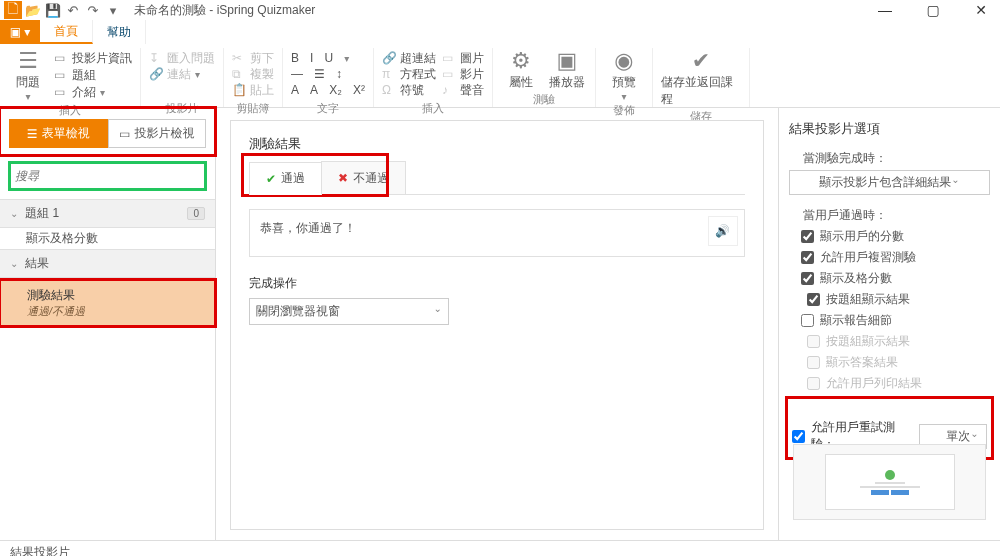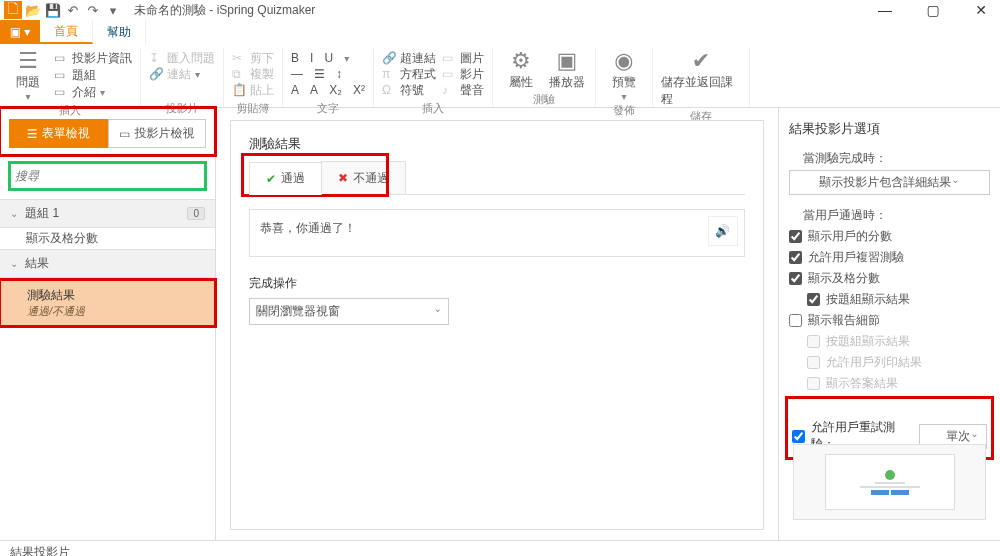--- a/index.html
+++ b/index.html
@@ -47,21 +47,21 @@
 .tabbox .tb { padding: 7px 16px; border: 1px solid #e0e0e0; border-bottom: none; margin-right: -1px; display: flex; align-items: center; gap: 5px; color: #555; background: #f9f9f9; }
 .tabbox .tb.active { background: #fff; border-bottom: 1px solid #fff; position: relative; top: 1px; }
 .msgbox { border: 1px solid #e0e0e0; padding: 10px; height: 48px; color: #555; position: relative; }
 .msgbox .audio { position: absolute; right: 6px; top: 6px; width: 30px; height: 30px; border: 1px solid #eee; display: flex; align-items: center; justify-content: center; color: #f0a030; }
 .section-label { margin-top: 18px; margin-bottom: 6px; color: #333; }
 .sel { border: 1px solid #ccc; padding: 4px 6px; width: 200px; display: flex; justify-content: space-between; color: #555; }
 .right-panel { width: 222px; border-left: 1px solid #ddd; padding: 12px 10px; position: relative; }
 .right-panel h3 { font-size: 13px; font-weight: normal; margin-bottom: 12px; }
 .rlabel { color: #555; margin: 6px 14px 3px; }
 .rsel { border: 1px solid #ccc; padding: 3px 5px; display: flex; justify-content: center; color: #555; width: 100%; }
-.chk { display: flex; align-items: center; gap: 6px; margin: 4px 0; color: #555; }
+.chk { display: flex; align-items: center; gap: 6px; margin: 4px 12px; color: #555; }
 .chk input { accent-color: #555; }
 .chk.ind { margin-left: 18px; }
 .chk.dis { color: #bbb; }
 .retry-row { display: flex; align-items: center; gap: 6px; margin-top: 16px; }
 .retry-row .rsel { width: 70px; padding-left: 24px; }
 .preview { position: absolute; bottom: 20px; left: 14px; right: 14px; height: 76px; border: 1px solid #e0e0e0; background: #f8f8f8; display:flex; align-items:center; justify-content:center;}
 .preview .pcard{width:130px;height:56px;background:#fff;border:1px solid #ddd;display:flex;flex-direction:column;align-items:center;justify-content:center;gap:2px;}
 .preview .pcard .dot{width:10px;height:10px;background:#5cb85c;border-radius:50%;}
 .preview .pcard .ln{height:2px;background:#ddd;}
 .status-bar { height: 20px; background: #fff; border-top: 1px solid #ddd; padding: 3px 10px; color: #555; }
@@ -323,25 +323,25 @@
     <label class="chk">
         <input type="checkbox" style="">
         <span>顯示報告細節</span>
       </label>
     <label class="chk ind dis">
         <input type="checkbox" disabled="" style="">
         <span>按題組顯示結果</span>
       </label>
     <label class="chk ind dis">
         <input type="checkbox" disabled="" style="">
-        <span>允許用戶列印結果</span>
+        <span>顯示答案結果</span>
       </label>
     <label class="chk ind dis">
         <input type="checkbox" disabled="" style="">
-        <span>顯示答案結果</span>
+        <span>允許用戶列印結果</span>
       </label>
     <div class="red-box" style="padding:4px 4px;margin:2px -4px 0;">
       <div class="retry-row">
         <input type="checkbox" checked="" style="">
         <span>允許用戶重試測驗：</span>
         <div class="rsel">
             <span>單次</span>
             <span class="chev">⌄</span>
           </div>
       </div>

